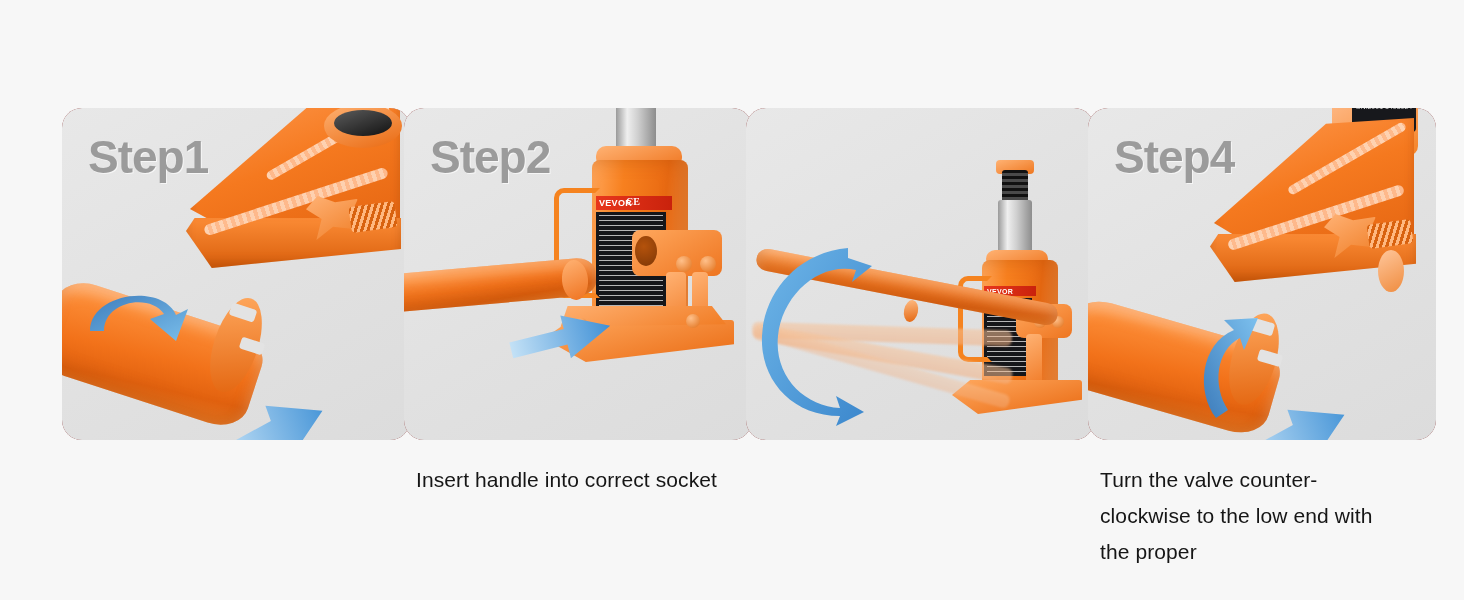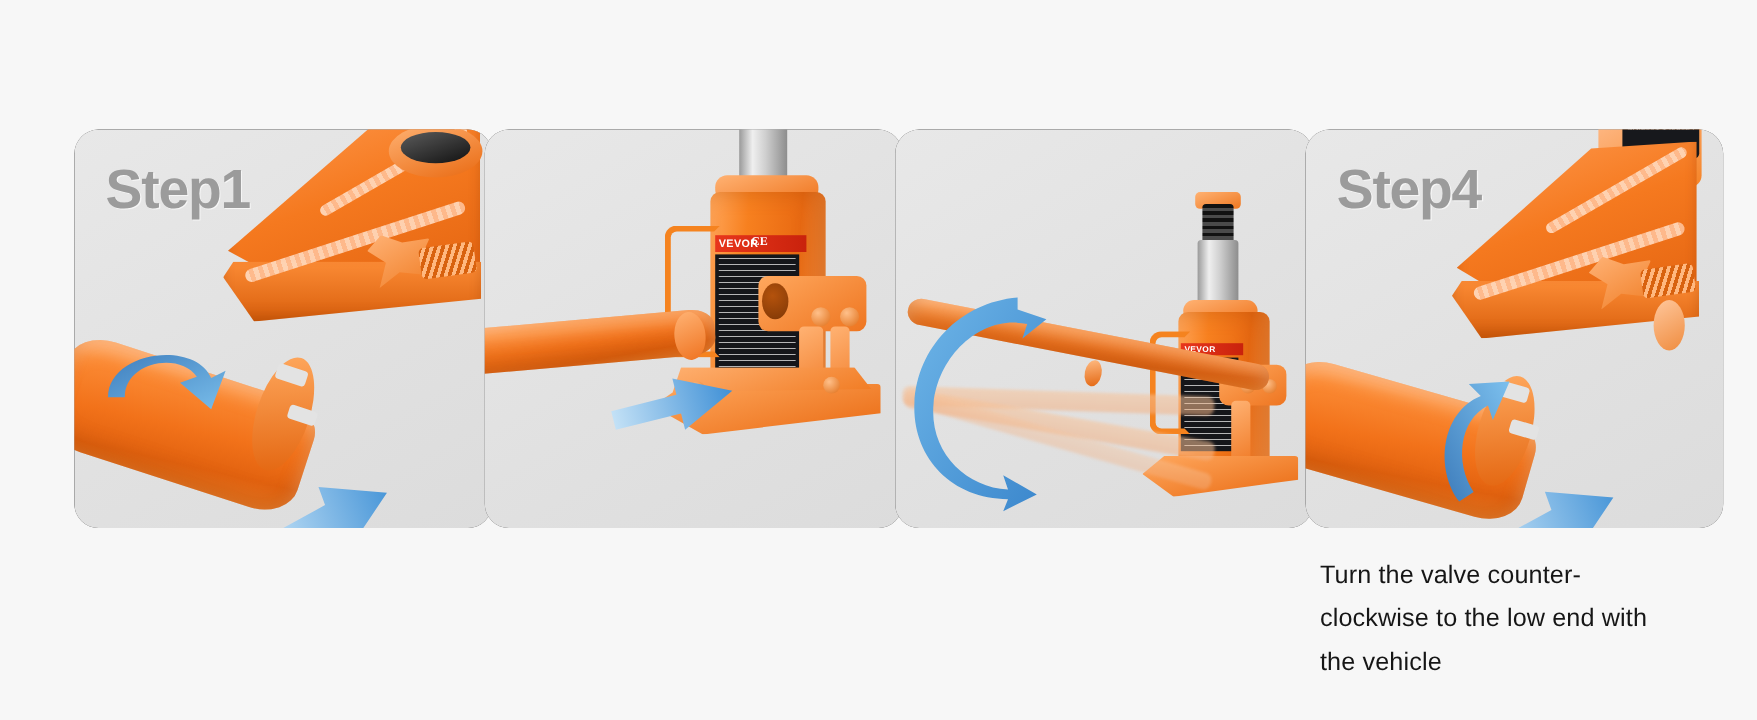--- a/index.html
+++ b/index.html
@@ -19,21 +19,21 @@
     left: 62px; top: 108px;
     width: 1340px;
     display: flex;
     gap: 29px;
   }
   .step-col { width: 313px; }
 
   .panel {
     position: relative;
     width: 348px; height: 332px;
-    background: #404040;
+    background: #7f1d1d;
     border-radius: 20px;
     overflow: hidden;
   }
   .panel-sheen {
     position: absolute; inset: 0;
     background: linear-gradient(150deg, #e8e8e8 0%, #e1e1e1 55%, #dcdcdc 100%);
   }
   .step-label {
     position: absolute;
     left: 26px; top: 22px;
@@ -253,20 +253,21 @@
             </defs>
             <path d="M0,46 L52,46 L52,62 L104,24 L52,0 L52,16 L0,24 Z" fill="url(#g1b)" transform="rotate(-20 52 31)"></path>
           </svg>
         </div>
       </div>
     </div>
 
     <div class="step-col">
       <div class="panel">
         <div class="panel-sheen"></div>
+        <div class="step-label">Step2</div>
 
         <div class="art">
 
           <div class="jack-ram" style="left:212px; top:-4px; width:40px; height:48px;"></div>
           <div class="jack-shoulder" style="left:192px; top:38px; width:86px; height:22px;"></div>
 
           <div class="jack-body" style="left:188px; top:52px; width:96px; height:168px;"></div>
 
           <div class="jack-label-red" style="left:192px; top:88px; width:76px; height:14px;">
             <span>VEVOR</span>
@@ -303,20 +304,21 @@
             <defs>
               <linearGradient id="g2b" x1="0" y1="0" x2="1" y2="0">
                 <stop offset="0" stop-color="#c3e1f6"></stop>
                   <stop offset="1" stop-color="#3f90d6"></stop>
               </linearGradient>
             </defs>
             <path d="M0,30 L56,30 L56,44 L102,22 L56,0 L56,14 L0,14 Z" fill="url(#g2b)" transform="rotate(-14 51 23)"></path>
           </svg>
         </div>
       </div>
+      <div class="caption">Insert handle into correct socket</div>
     </div>
 
     <div class="step-col">
       <div class="panel">
         <div class="panel-sheen"></div>
 
         <div class="art">
 
           <div class="jack-ram-top" style="left:250px; top:52px; width:38px; height:14px;"></div>
           <div style="position:absolute;left:256px; top:62px; width:26px; height:34px;
@@ -414,17 +416,17 @@
             <defs>
               <linearGradient id="g4b" x1="0" y1="0" x2="1" y2="0">
                 <stop offset="0" stop-color="#bcddf5"></stop>
                   <stop offset="1" stop-color="#4a97d8"></stop>
               </linearGradient>
             </defs>
             <path d="M0,46 L52,46 L52,62 L104,24 L52,0 L52,16 L0,24 Z" fill="url(#g4b)" transform="rotate(-20 52 31)"></path>
           </svg>
         </div>
       </div>
-      <div class="caption">Turn the valve counter-clockwise to the low end with the vehicle</div>
+      <div class="caption">Turn the valve counter-clockwise to the low end with the proper</div>
     </div>
 
   </div>
 </div>
 
 </body></html>

